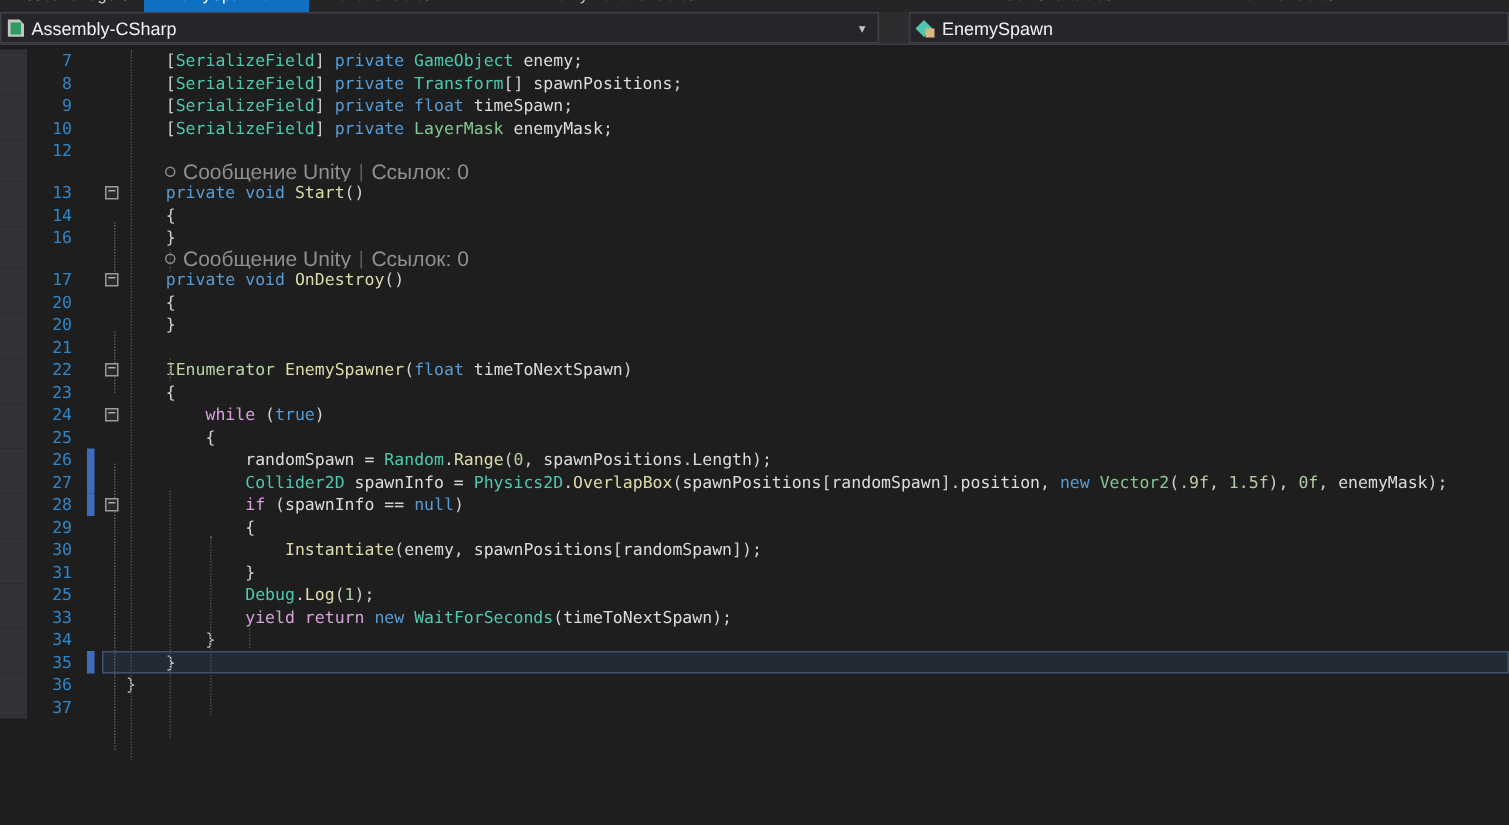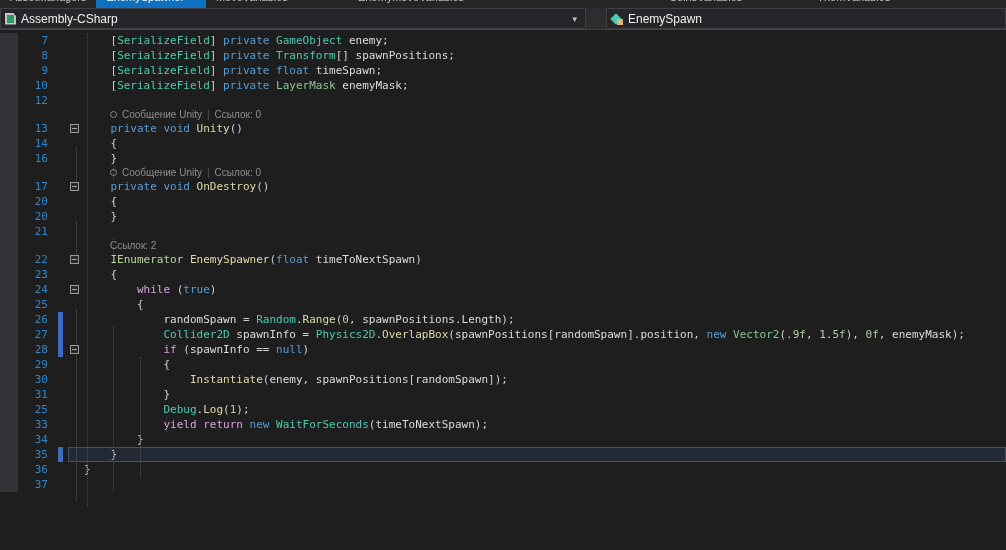--- a/index.html
+++ b/index.html
@@ -50,21 +50,21 @@
                font-size:9px; line-height:7px; text-align:center; }
   .cell-code { flex:1; white-space:pre; line-height:15px; position:relative; z-index:1;
                color:var(--text); overflow:hidden; }
   .hl-backdrop { position:absolute; left:68px; right:0; top:0; bottom:0;
                  background:var(--hl_bg); border:1px solid var(--hl_border); z-index:0; }
 
   .tk-k { color:#569CD6; } .tk-c { color:#D8A0DF; } .tk-t { color:#4EC9B0; }
   .tk-s { color:#86C691; } .tk-i { color:#B8D7A3; } .tk-m { color:#DCDCAA; }
   .tk-d { color:#DCDCDC; } .tk-p { color:#D0D0D0; } .tk-n { color:#B5CEA8; }
 
-  .lens-content { font-family:"Liberation Sans", sans-serif; font-size:10px; line-height:13px;
+  .lens-content { font-family:"Liberation Sans", sans-serif; font-size:14px; line-height:13px;
                   color:var(--lens); padding-left:26px; display:flex; align-items:center; gap:5px; }
   .lens-sep { color:#5a5a5a; }
   .lens-icon { width:7px; height:7px; border:1px solid #8a8a8a; border-radius:50%; flex:none; }
 
   .guide  { position:absolute; width:0; border-left:1px dotted #4a4a52; z-index:1; }
   .mguide { position:absolute; width:0; border-left:1px dotted #5a5a5a; z-index:1; }
 </style>
 </head>
 <body>
 
@@ -150,21 +150,21 @@
           <div class="cell-fold"></div>
           <div class="cell-code lens-content"><div class="lens-icon"></div><span>Сообщение Unity</span><span class="lens-sep">|</span><span>Ссылок: 0</span></div>
         </div>
         <div class="row">
           <div class="cell-m"></div>
           <div class="cell-num">13</div>
           <div class="cell-bar"></div>
           <div class="cell-fold">
             <div class="fold-box">−</div>
           </div>
-          <div class="cell-code"><span class="tk-p">    </span><span class="tk-k">private </span><span class="tk-k">void </span><span class="tk-m">Unity</span><span class="tk-p">()</span></div>
+          <div class="cell-code"><span class="tk-p">    </span><span class="tk-k">private </span><span class="tk-k">void </span><span class="tk-m">Start</span><span class="tk-p">()</span></div>
         </div>
         <div class="row">
           <div class="cell-m"></div>
           <div class="cell-num">14</div>
           <div class="cell-bar"></div>
           <div class="cell-fold"></div>
           <div class="cell-code"><span class="tk-p">    {</span></div>
         </div>
         <div class="row">
           <div class="cell-m"></div>
@@ -202,27 +202,20 @@
           <div class="cell-bar"></div>
           <div class="cell-fold"></div>
           <div class="cell-code"><span class="tk-p">    }</span></div>
         </div>
         <div class="row">
           <div class="cell-m"></div>
           <div class="cell-num">21</div>
           <div class="cell-bar"></div>
           <div class="cell-fold"></div>
           <div class="cell-code"></div>
-        </div>
-        <div class="row lens">
-          <div class="cell-m"></div>
-          <div class="cell-num"></div>
-          <div class="cell-bar"></div>
-          <div class="cell-fold"></div>
-          <div class="cell-code lens-content"><span>Ссылок: 2</span></div>
         </div>
         <div class="row">
           <div class="cell-m"></div>
           <div class="cell-num">22</div>
           <div class="cell-bar"></div>
           <div class="cell-fold">
             <div class="fold-box">−</div>
           </div>
           <div class="cell-code"><span class="tk-p">    </span><span class="tk-i">IEnumerator </span><span class="tk-m">EnemySpawner</span><span class="tk-p">(</span><span class="tk-k">float </span><span class="tk-d">timeToNextSpawn</span><span class="tk-p">)</span></div>
         </div>

